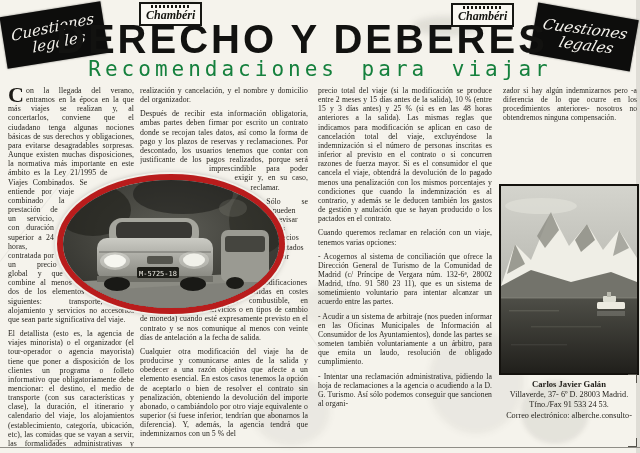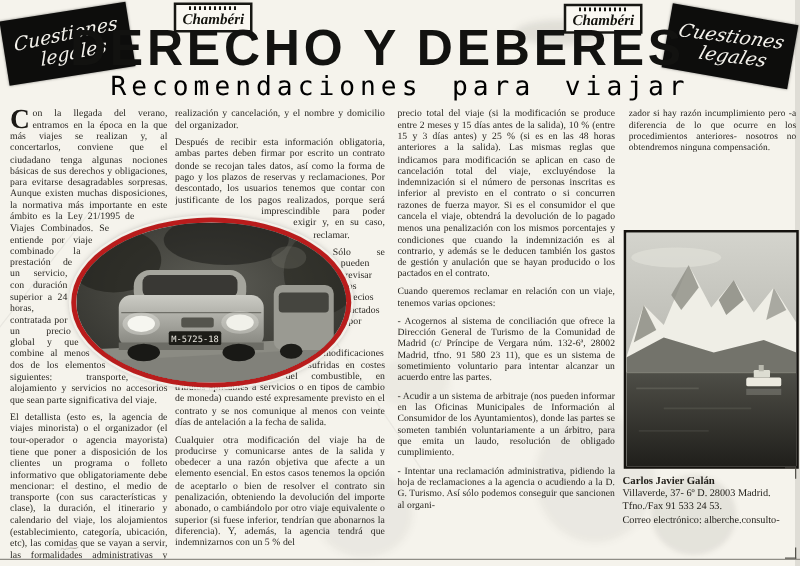--- a/index.html
+++ b/index.html
@@ -32,21 +32,21 @@
     background:repeating-linear-gradient(90deg,#14140f 0 2px,transparent 2px 4px);}
   .main-title{
     position:absolute;left:56px;right:60px;top:17px;text-align:left;
     font-family:"Liberation Sans","DejaVu Sans",sans-serif;
     font-weight:900;font-size:40px;letter-spacing:3px;color:#121210;
     transform:scaleY(1.02);white-space:nowrap;
   }
   .sub-title{
     position:absolute;left:40px;right:40px;top:57px;text-align:center;
     font-family:"DejaVu Sans Mono","Liberation Mono",monospace;
-    font-size:21px;letter-spacing:4px;word-spacing:7px;color:#000000;
+    font-size:21px;letter-spacing:4px;word-spacing:7px;color:#15803d;
     white-space:nowrap;
   }
   
   .col{
     position:absolute;top:86px;text-align:justify;
     font-size:7.8px;line-height:9.15px;letter-spacing:.05px;
   }
   .col1{left:8px;width:126px;height:361px;overflow:hidden;}
   .col2{left:140px;width:168px;height:361px;overflow:hidden;}
   .col3{left:318px;width:174px;height:361px;overflow:hidden;font-size:7.7px;}
@@ -56,31 +56,31 @@
     float:left;font-size:22px;line-height:16px;font-weight:bold;
     padding:1px 2px 0 0;color:#1c1a16;
   }
   .wrap-r{float:right;width:80px;height:219px;
     shape-outside:ellipse(111px 67px at 111px 152px);shape-margin:3px;}
   .wrap-l{float:left;width:136px;height:219px;
     shape-outside:ellipse(111px 67px at 25px 152px);shape-margin:3px;}
   
   .car-photo{
     position:absolute;left:57px;top:174px;width:216px;height:128px;
-    border-radius:50%;overflow:hidden;border:4px solid #b91c1c;
+    border-radius:50%;overflow:hidden;border:6px solid #b91c1c;
     box-shadow:0 0 0 2px rgba(245,243,236,.9),0 0 6px rgba(0,0,0,.35);
   }
   .car-photo svg{display:block;}
   .mountain-photo{
     position:absolute;left:499px;top:184px;width:136px;height:187px;
     border:2px solid #14120e;overflow:hidden;background:#cfcfc9;
   }
   
   .contact{
-    position:absolute;left:498px;top:379px;width:142px;text-align:left;
+    position:absolute;left:498px;top:379px;width:142px;text-align:center;
     font-size:8.2px;line-height:10.6px;color:#201e19;
   }
   .contact .name{font-weight:bold;font-size:8.6px;}
   .corner{position:absolute;width:8px;height:8px;}
   .corner-tr{left:628px;top:374px;border-top:1px solid #55534c;border-right:1px solid #55534c;}
   .corner-br{left:628px;top:438px;border-bottom:1px solid #55534c;border-right:1px solid #55534c;}
   .contact-stamp{
     position:absolute;left:521px;top:380px;width:68px;height:64px;border-radius:50%;
     background:rgba(40,38,30,.08);filter:blur(2px);
   }
@@ -148,21 +148,21 @@
 
 <div class="col col3">
   <p class="para">precio total del viaje (si la modificación se produce entre 2 meses y 15 días antes de la salida), 10 % (entre 15 y 3 días antes) y 25 % (si es en las 48 horas anteriores a la salida). Las mismas reglas que indicamos para modificación se aplican en caso de cancelación total del viaje, excluyéndose la indemnización si el número de personas inscritas es inferior al previsto en el contrato o si concurren razones de fuerza mayor. Si es el consumidor el que cancela el viaje, obtendrá la devolución de lo pagado menos una penalización con los mismos porcentajes y condiciones que cuando la indemnización es al contrario, y además se le deducen también los gastos de gestión y anulación que se hayan producido o los pactados en el contrato.</p>
   <p class="para">Cuando queremos reclamar en relación con un viaje, tenemos varias opciones:</p>
   <p class="para">- Acogernos al sistema de conciliación que ofrece la Dirección General de Turismo de la Comunidad de Madrid (c/ Príncipe de Vergara núm. 132-6ª, 28002 Madrid, tfno. 91 580 23 11), que es un sistema de sometimiento voluntario para intentar alcanzar un acuerdo entre las partes.</p>
   <p class="para">- Acudir a un sistema de arbitraje (nos pueden informar en las Oficinas Municipales de Información al Consumidor de los Ayuntamientos), donde las partes se someten también voluntariamente a un árbitro, para que emita un laudo, resolución de obligado cumplimiento.</p>
   <p class="para">- Intentar una reclamación administrativa, pidiendo la hoja de reclamaciones a la agencia o acudiendo a la D. G. Turismo. Así sólo podemos conseguir que sancionen al organi-</p>
 </div>
 
 <div class="col col4">
-  <p class="para">zador si hay razón incumplimiento pero -a diferencia de lo que ocurre en los procedimientos anteriores- nosotros no obtendremos ninguna compensación.</p>
+  <p class="para">zador si hay algún indemnizarnos pero -a diferencia de lo que ocurre en los procedimientos anteriores- nosotros no obtendremos ninguna compensación.</p>
 </div>
 
 <div class="car-photo">
   <svg width="216" height="128" viewBox="0 0 216 128">
     <defs>
       <radialGradient id="bgGrad" cx="50%" cy="40%" r="75%">
         <stop offset="0%" stop-color="#5c5c55"></stop>
           <stop offset="100%" stop-color="#2c2c27"></stop>
       </radialGradient>
       <linearGradient id="carGrad" x1="0" y1="0" x2="0" y2="1">

